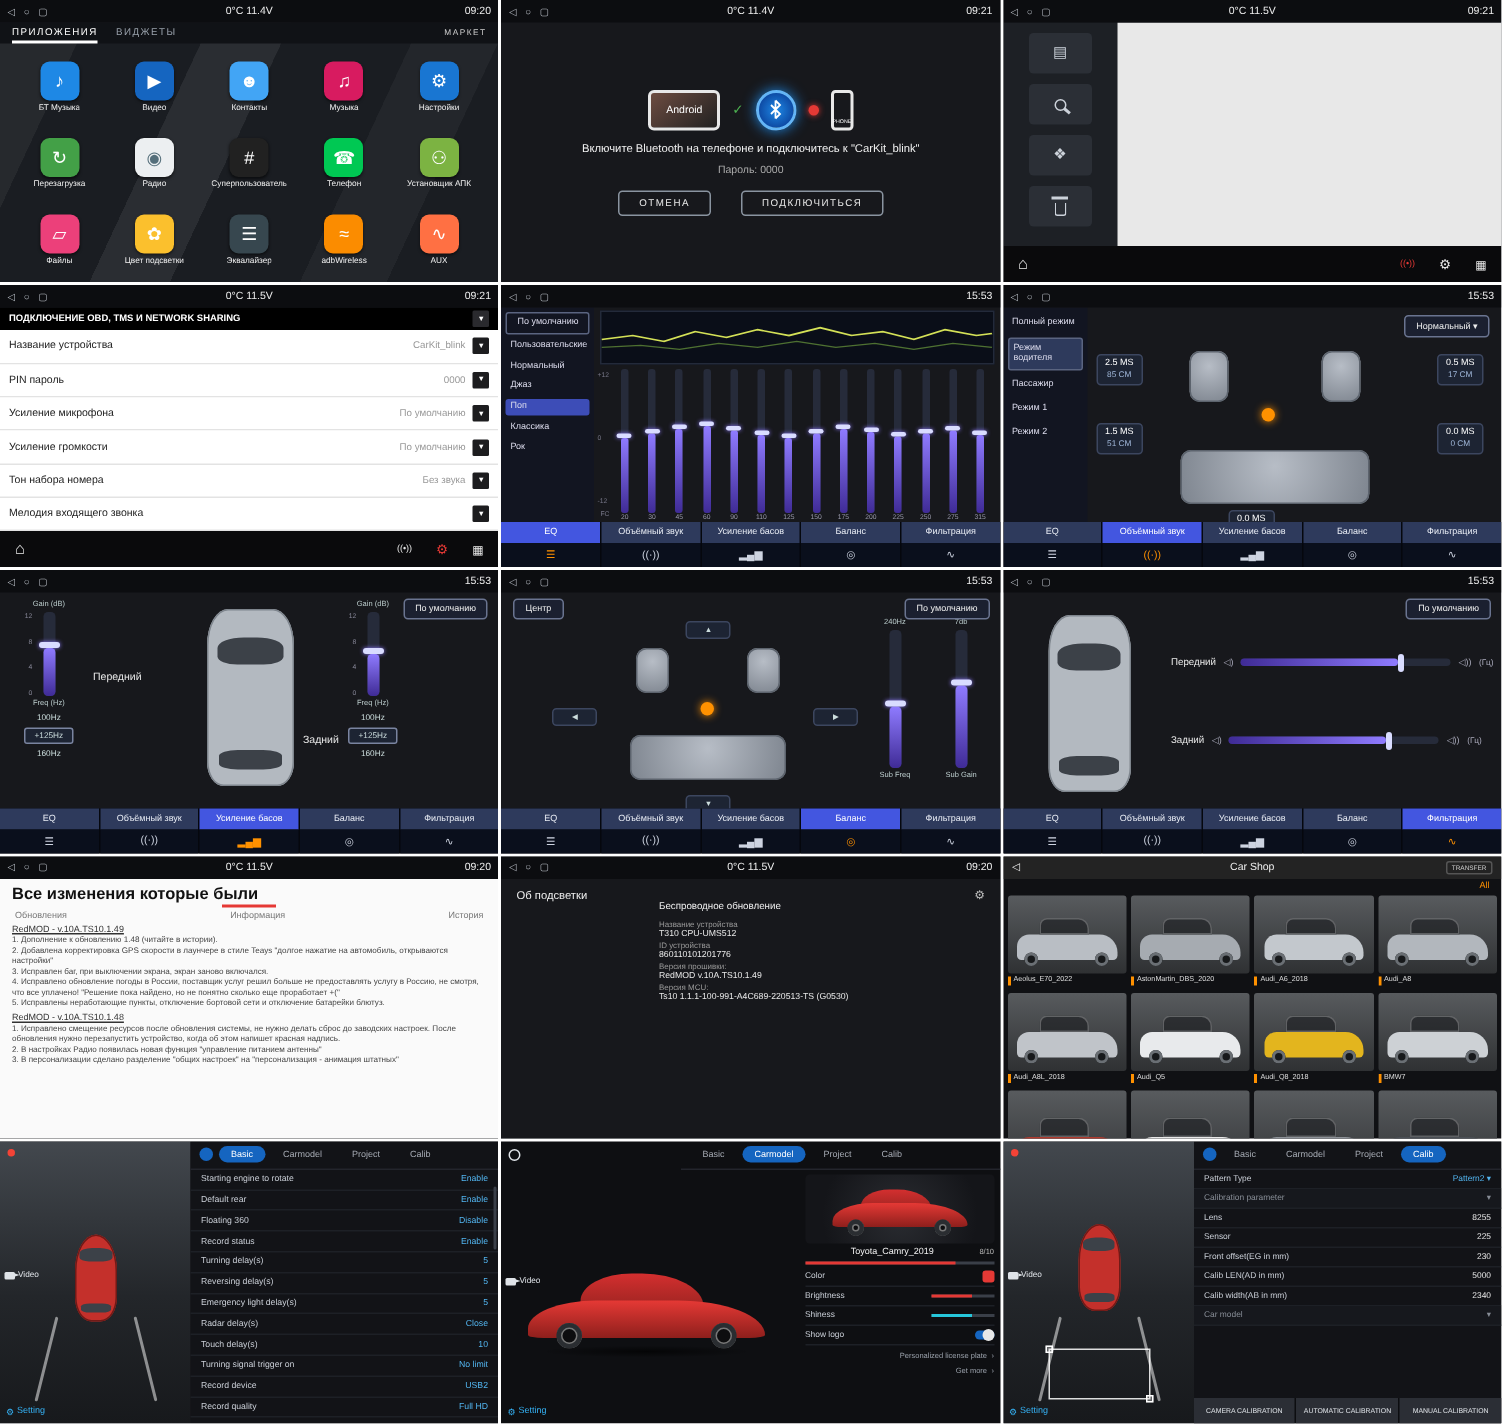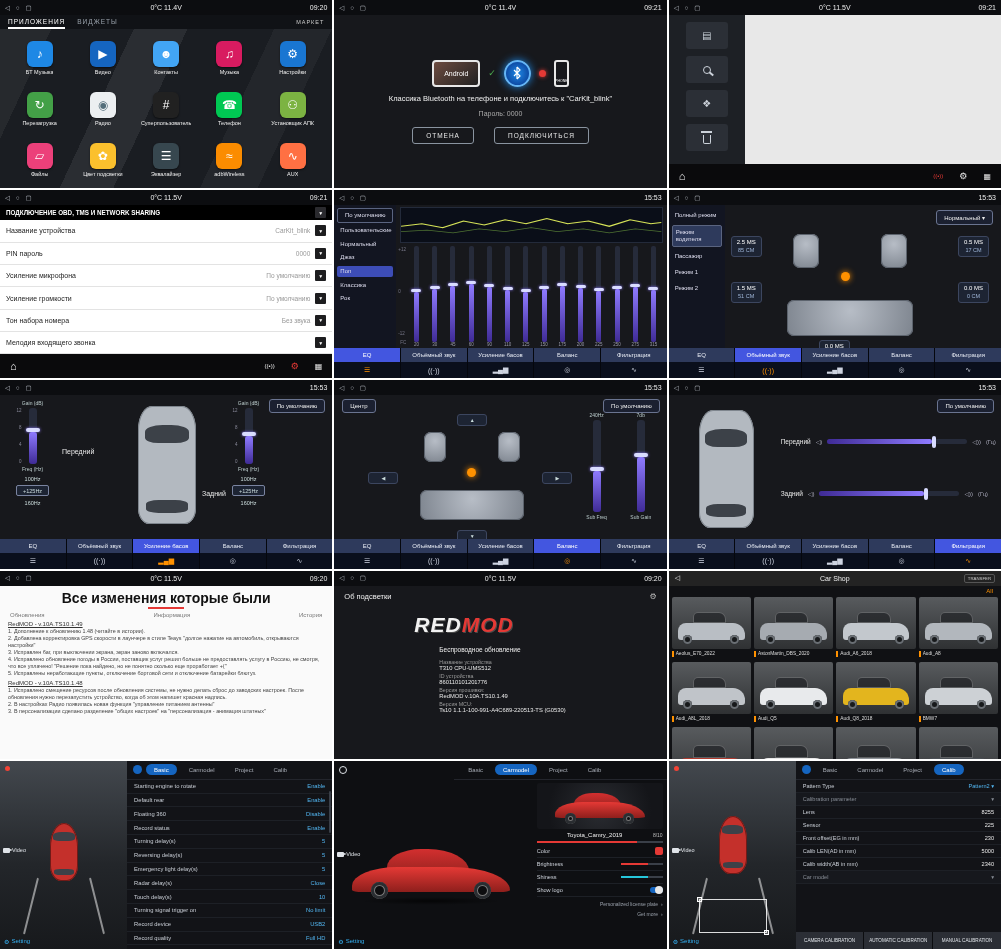--- a/index.html
+++ b/index.html
@@ -126,21 +126,21 @@
 
 .c9-row{position:absolute;display:flex;align-items:center;gap:5px;font-size:6.5px;color:#e8e8e8;z-index:4}
 .hslider{width:140px;height:5px;background:#262b3a;border-radius:3px;position:relative}
 .hslider i{position:absolute;left:0;top:0;bottom:0;background:linear-gradient(90deg,#3f2b96,#8f7bff);border-radius:3px}
 .hslider b{position:absolute;top:-3.5px;width:4px;height:12px;background:#d9dcff;border-radius:2px}
 .spk{font-size:6px;color:#aab}
 .unit{font-size:5.5px;color:#aab}
 
 
 .c10-body{position:absolute;inset:15px 0 0 0;background:#fafafa;color:#222;padding:4px 8px;overflow:hidden}
-.c10-title{text-align:center;font-size:14px;font-weight:bold;color:#111}
+.c10-title{font-size:11px;font-weight:bold;color:#111}
 .c10-underline{width:36px;height:2px;background:#e53935;margin:1px auto 3px}
 .c10-tabs{display:flex;justify-content:space-between;font-size:6px;color:#777;padding:0 2px;margin-bottom:3px}
 .c10-ver{font-size:6px;color:#333;text-decoration:underline;margin:3px 0 1px}
 .c10-p{font-size:5.4px;color:#444;line-height:1.3}
 
 
 .c11-body{position:absolute;inset:15px 0 0 0;background:#17181c;padding:6px 10px}
 .c11-title{font-size:7.5px;color:#eee}
 .c11-gear{position:absolute;top:6px;right:10px;color:#bbb;font-size:8px}
 .c11-logo{margin:12px 0 9px 70px;font-size:21px;font-weight:bold;font-style:italic;letter-spacing:1px;color:#f2f2f2;text-shadow:1px 1px 0 #4a4a4a}
@@ -315,21 +315,21 @@
       <div class="c2-hu">Android</div>
       <span class="c2-check">✓</span>
       <div class="c2-bt">
         <svg width="10" height="14" viewBox="0 0 10 14">
               <path d="M5 1 V13 M5 1 L8 4 L2 10 M5 13 L8 10 L2 4" stroke="#fff" stroke-width="1.2" fill="none"></path>
             </svg>
       </div>
       <span class="c2-dot"></span>
       <div class="c2-phone">PHONE</div>
     </div>
-    <div class="c2-msg">Классика Bluetooth на телефоне и подключитесь к "CarKit_blink"</div>
+    <div class="c2-msg">Включите Bluetooth на телефоне и подключитесь к "CarKit_blink"</div>
     <div class="c2-pass">Пароль: 0000</div>
     <div class="c2-btns">
       <button class="c2-btn">ОТМЕНА</button>
       <button class="c2-btn">ПОДКЛЮЧИТЬСЯ</button>
     </div>
   </div>
 </div>
 
 <div class="cell" id="c3">
   <div class="sb">
@@ -841,21 +841,20 @@
 
 <div class="cell" id="c11">
   <div class="sb">
     <span class="sbl">◁ ○ ▢</span>
     <span class="sbc">0°C 11.5V</span>
     <span class="sbr">09:20</span>
   </div>
   <div class="c11-body">
     <div class="c11-title">Об подсветки</div>
     <span class="c11-gear">⚙</span>
-    <div class="c11-logo"><span>RED</span><b>MOD</b></div>
     <div class="c11-lines">
       <div class="c11-ota">Беспроводное обновление</div>
       <div class="c11-k">Название устройства</div>
       <div class="c11-v">T310 CPU-UMS512</div>
       <div class="c11-k">ID устройства</div>
       <div class="c11-v">860110101201776</div>
       <div class="c11-k">Версия прошивки:</div>
       <div class="c11-v">RedMOD v.10A.TS10.1.49</div>
       <div class="c11-k">Версия MCU:</div>
       <div class="c11-v">Ts10 1.1.1-100-991-A4C689-220513-TS (G0530)</div>

